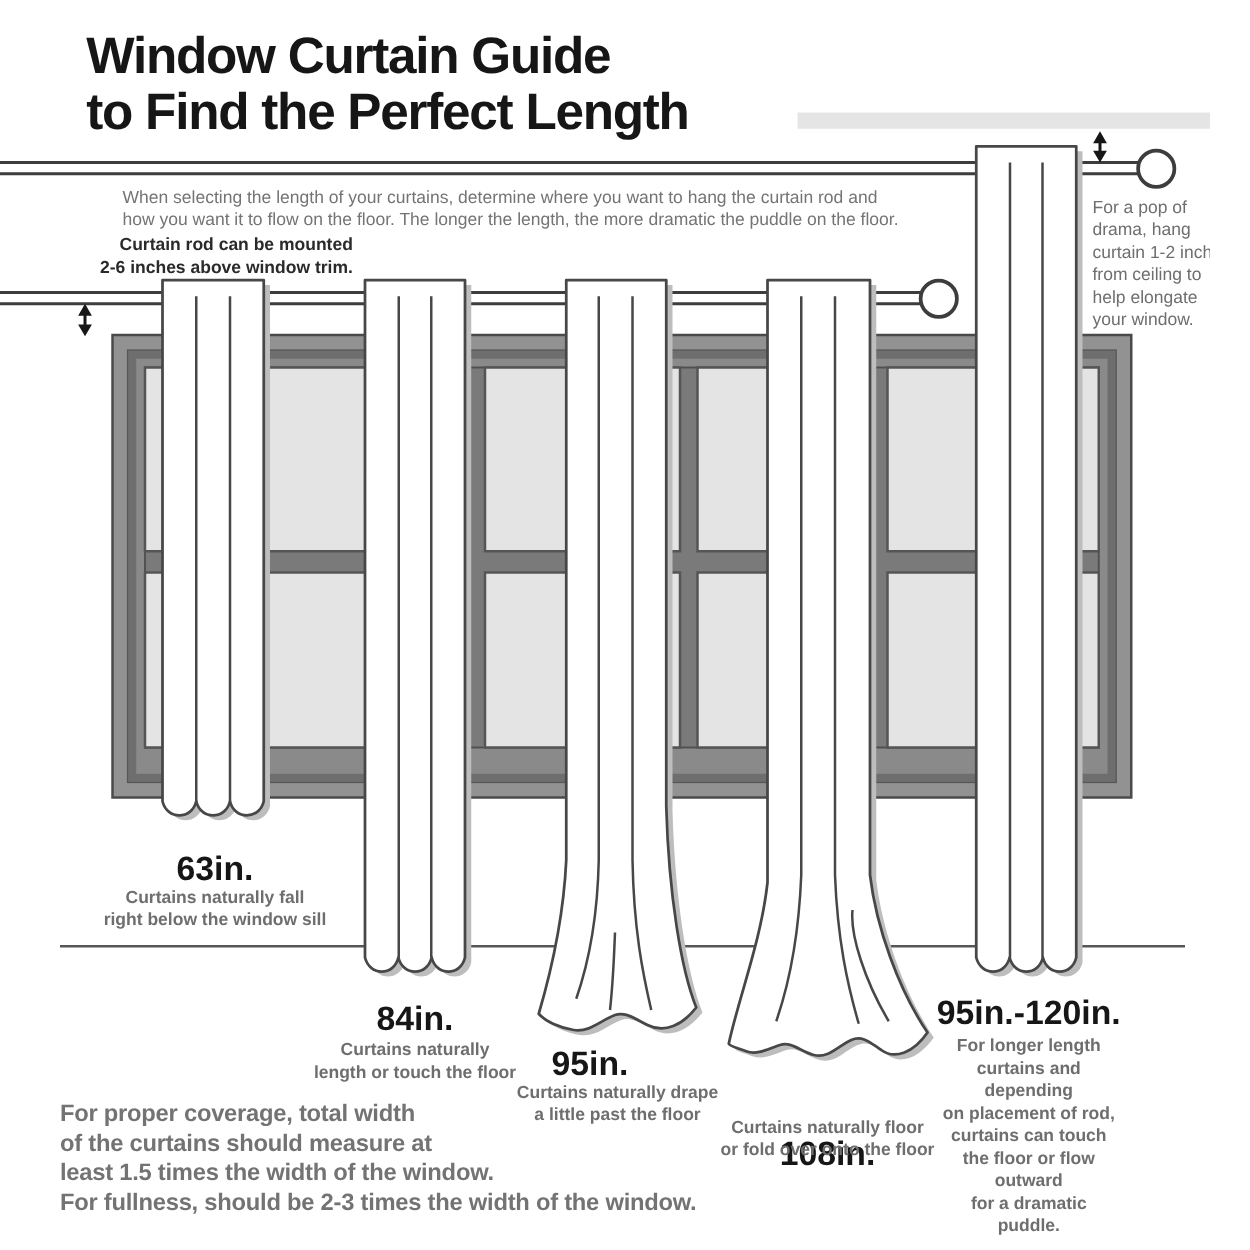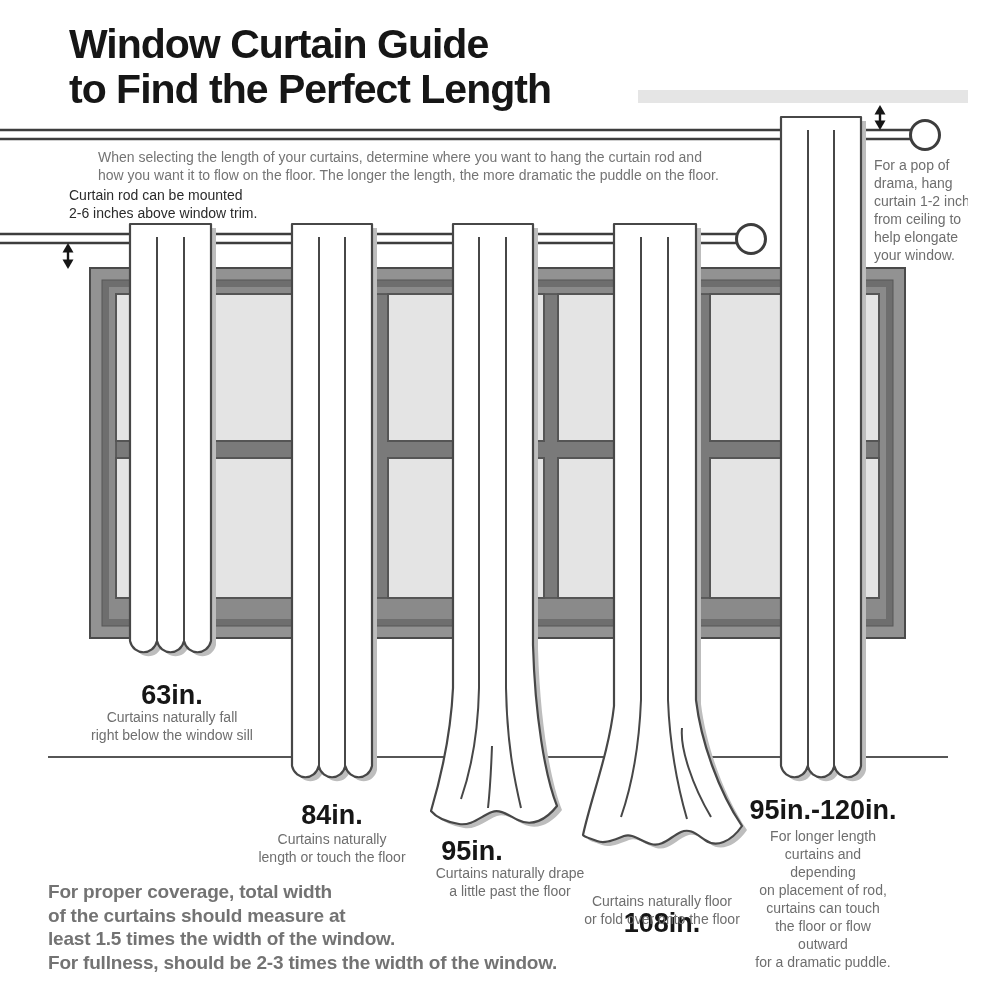--- a/index.html
+++ b/index.html
@@ -3,27 +3,27 @@
 <meta charset="utf-8">
 <style>
   html,body{margin:0;padding:0;background:#ffffff;}
   #stage{position:relative;width:968px;height:1000px;background:#ffffff;overflow:hidden;
          font-family:"Liberation Sans","DejaVu Sans",sans-serif;}
   #diagram{position:absolute;left:0;top:0;width:1000px;height:1000px;}
   .txt{position:absolute;white-space:pre-line;}
   .title{left:69px;top:22px;font-size:41px;line-height:45px;font-weight:700;
          letter-spacing:-1px;color:#161616;}
   .intro{left:70px;top:148px;font-size:14px;line-height:18px;color:#747474;margin-left:28px;}
-  .rod-note{left:69px;top:186px;font-size:14px;line-height:18px;font-weight:400;color:#2a2a2a;}
+  .rod-note{left:80px;top:186px;font-size:14px;line-height:18px;font-weight:700;color:#2a2a2a;text-align:right;}
   .drama-note{left:874px;top:156px;width:130px;font-size:14px;line-height:18px;color:#6e6e6e;}
   .coverage{left:48px;top:880px;font-size:19px;line-height:23.5px;font-weight:700;
             letter-spacing:-0.2px;color:#737373;}
   .size-label{font-size:27px;color:#161616;transform:translateX(-50%);text-align:center;font-weight:bold;}
   .curtain-desc{font-size:14px;line-height:18px;color:#6e6e6e;transform:translateX(-50%);
-                text-align:center;}
+                text-align:center;font-weight:bold;}
 </style>
 </head>
 <body>
 
 <div id="stage">
 
   <svg id="diagram" viewBox="0 0 1000 1000" xmlns="http://www.w3.org/2000/svg">
     <defs>
       <path id="c1" d="M130,224 H211 V641 c-3.5,15 -23.5,15 -27,0 c-3.5,15 -23.5,15 -27,0 c-3.5,15 -23.5,15 -27,0 Z"></path>
       <path id="c2" d="M292,224 H372 V766 c-3.5,15 -23,15 -26.7,0 c-3.5,15 -23,15 -26.6,0 c-3.5,15 -23,15 -26.7,0 Z"></path>
@@ -143,21 +143,21 @@
 
   <div class="txt size-label" style="left:172px;top:680px">63in.</div>
   <div class="txt curtain-desc" style="left:172px;top:708px">Curtains naturally fall
 right below the window sill</div>
 
   <div class="txt size-label" style="left:332px;top:800px">84in.</div>
   <div class="txt curtain-desc" style="left:332px;top:830px">Curtains naturally
 length or touch the floor</div>
 
   <div class="txt size-label" style="left:472px;top:836px">95in.</div>
-  <div class="txt curtain-desc" style="left:510px;top:864px">Curtains naturally drape
+  <div class="txt curtain-desc" style="left:494px;top:864px">Curtains naturally drape
 a little past the floor</div>
 
   <div class="txt size-label" style="left:662px;top:908px">108in.</div>
   <div class="txt curtain-desc" style="left:662px;top:892px">Curtains naturally floor
 or fold over onto the floor</div>
 
   <div class="txt size-label" style="left:823px;top:795px">95in.-120in.</div>
   <div class="txt curtain-desc" style="left:823px;top:827px">For longer length
 curtains and depending
 on placement of rod,

